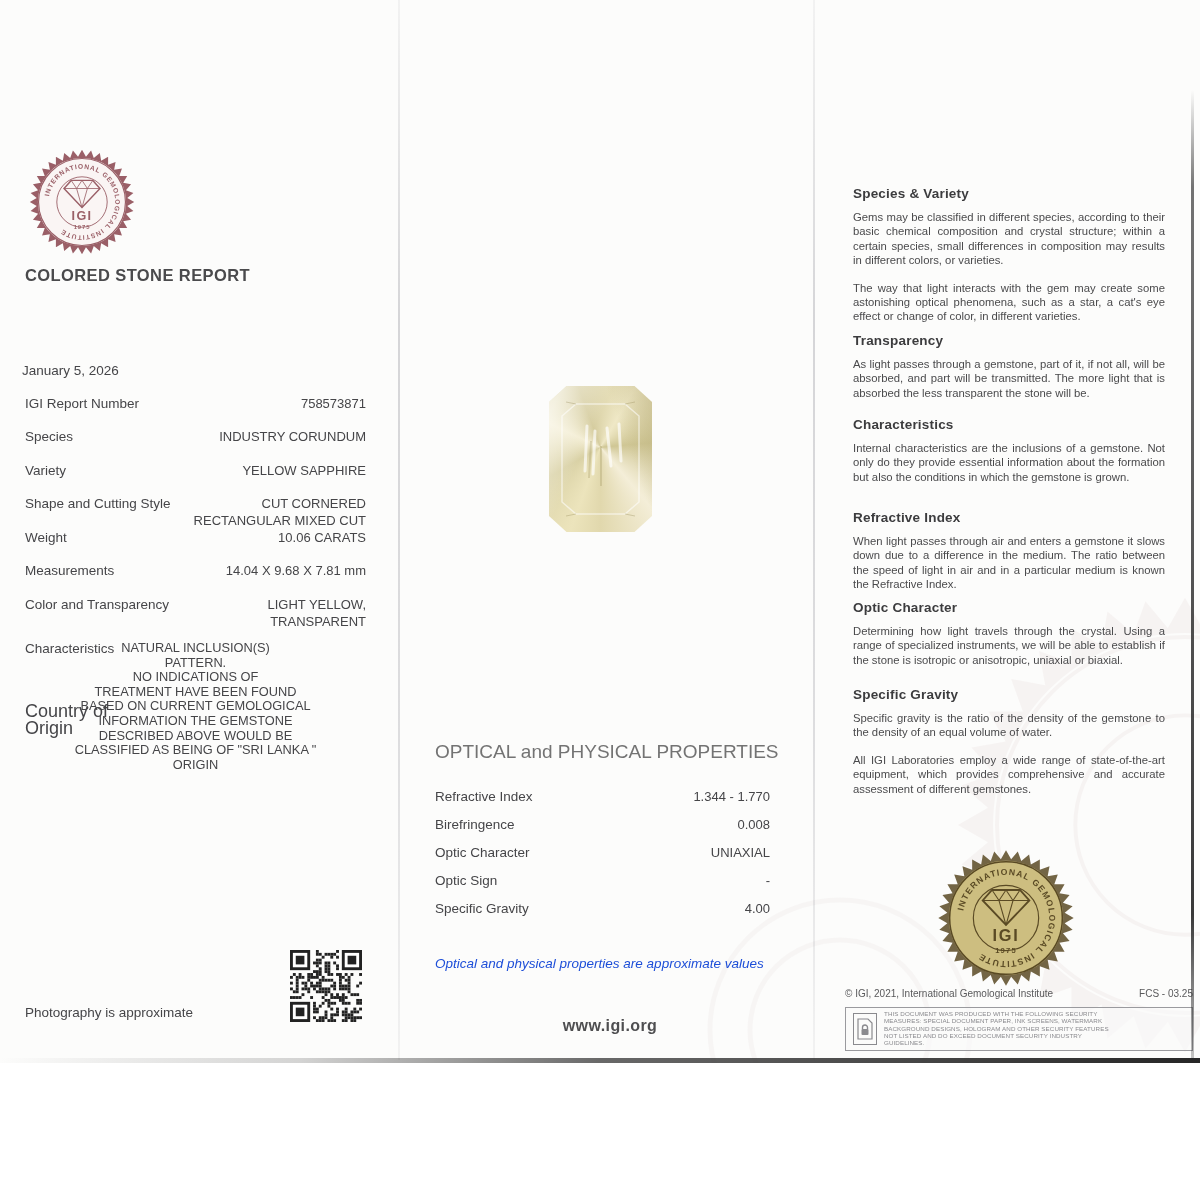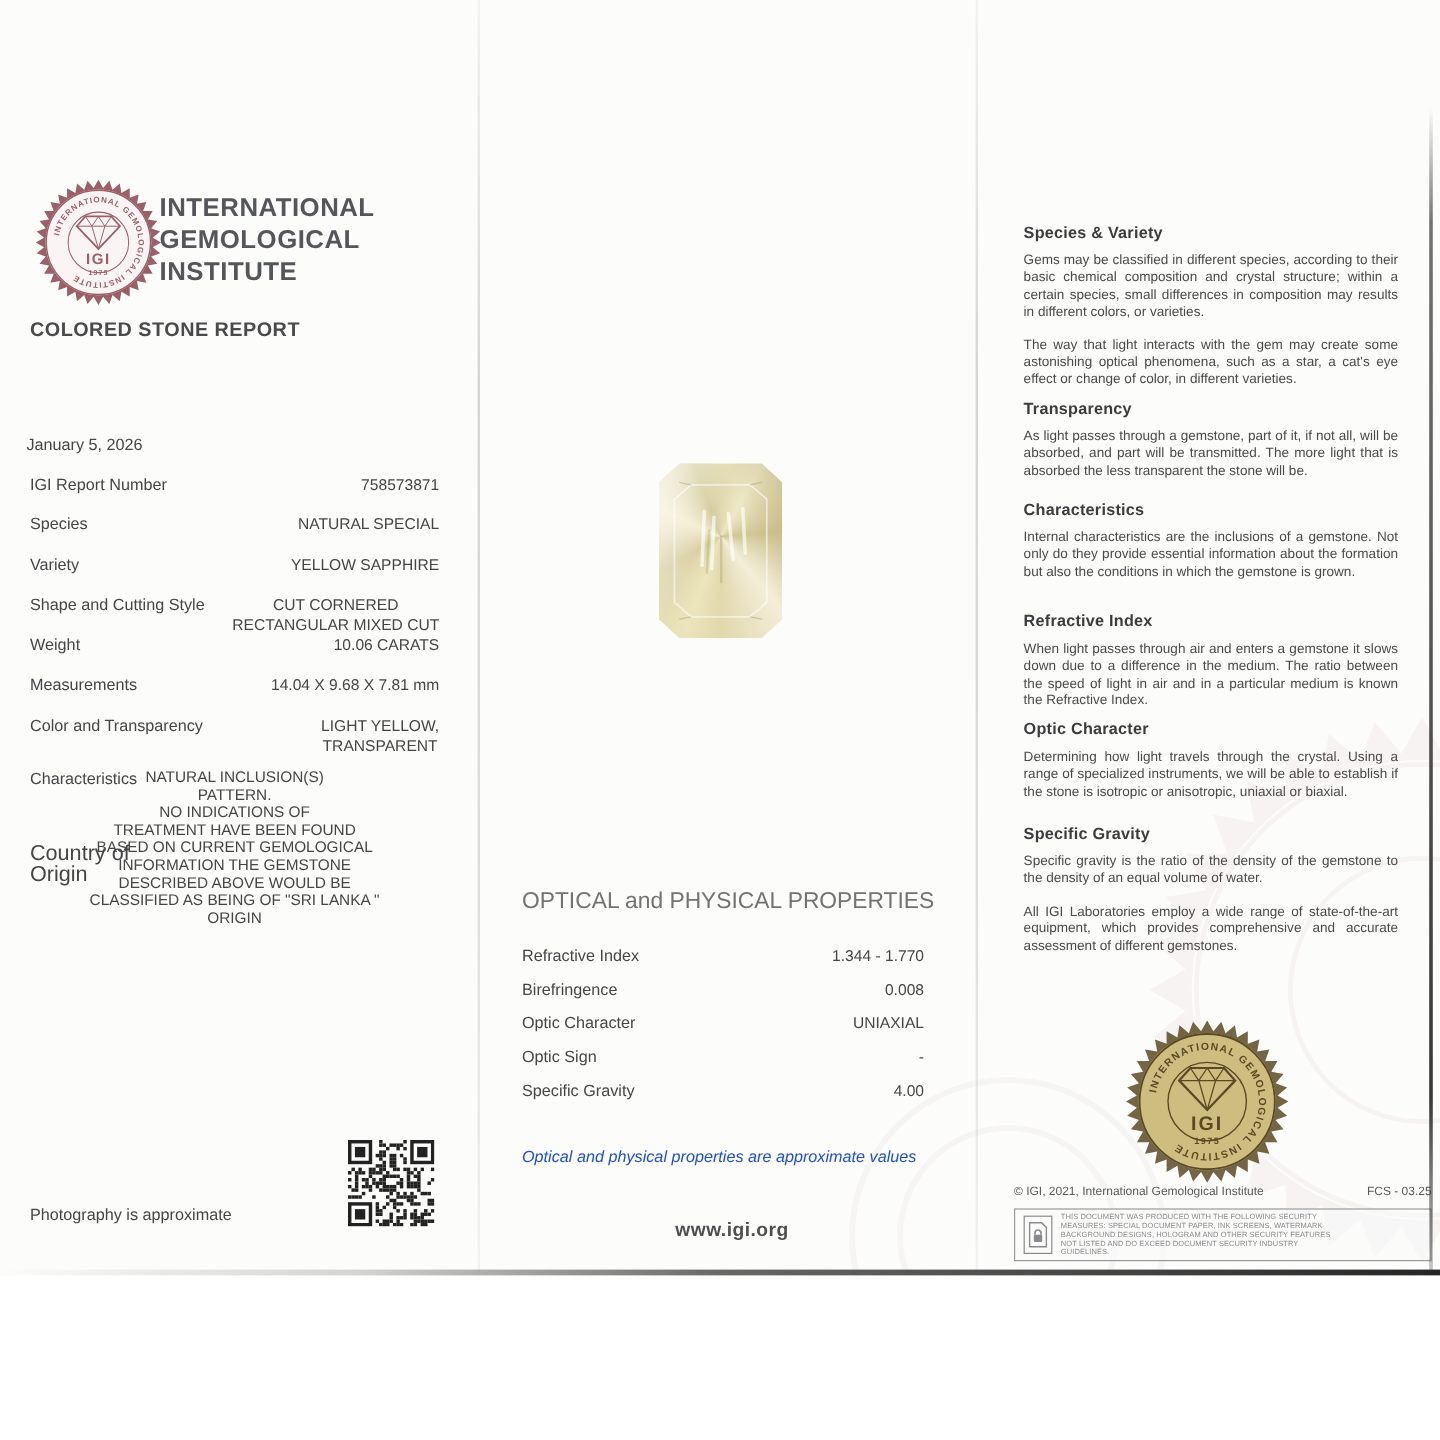--- a/index.html
+++ b/index.html
@@ -32,21 +32,21 @@
   .seal .year{font-size:6.5px;font-weight:bold;text-anchor:middle;letter-spacing:1px;}
 
   
   .brand-title{position:absolute;left:133px;top:160px;font-size:21.5px;font-weight:bold;
     color:#55565a;line-height:26.5px;white-space:pre-line;letter-spacing:.4px;}
   .report-type{position:absolute;left:25px;top:266px;font-size:16.5px;font-weight:bold;
     color:#4a4a4c;letter-spacing:.4px;}
   .report-date{position:absolute;left:22px;top:363px;font-size:13.5px;}
   .lrow{position:absolute;left:25px;width:341px;display:flex;justify-content:space-between;align-items:flex-start;}
   .lbl{font-size:13.5px;color:#454548;white-space:pre-line;line-height:16.5px;}
-  .val{font-size:13px;color:#454548;text-align:center;white-space:pre-line;line-height:16.5px;max-width:220px;}
+  .val{font-size:13px;color:#454548;text-align:right;white-space:pre-line;line-height:16.5px;max-width:220px;}
   .char-val{position:absolute;left:25px;top:641px;width:341px;text-align:center;
     font-size:12.8px;line-height:14.6px;white-space:pre-line;color:#454548;}
   .country-lbl{position:absolute;left:25px;top:703px;font-size:18px;line-height:17px;white-space:pre-line;}
   .qr{position:absolute;left:290px;top:950px;}
   .photo-note{position:absolute;left:25px;top:1005px;font-size:13.5px;}
 
   
   .gem{position:absolute;left:549px;top:386px;width:103px;height:146px;
     clip-path:polygon(17% 0,83% 0,100% 11%,100% 89%,83% 100%,17% 100%,0 89%,0 11%);
     background:
@@ -105,33 +105,30 @@
     <circle r="28" fill="none" stroke="currentColor" stroke-width="1"></circle>
     <text class="ring"><textPath href="#tc1" startOffset="6">INTERNATIONAL GEMOLOGICAL INSTITUTE</textPath></text>
     <g stroke="currentColor" fill="none" stroke-width="1.6">
       <path d="M -20,-15 L -12,-24 L 12,-24 L 20,-15 L 0,6 Z"></path>
       <path stroke-width="0.9" d="M -20,-15 L 20,-15 M -12,-24 L -6,-15 L 0,6 M 12,-24 L 6,-15 L 0,6 M 0,-24 L -6,-15 M 0,-24 L 6,-15"></path>
     </g>
     <text class="mono" y="20">IGI</text>
     <text class="year" y="30">1975</text>
   </svg>
 
-  <div class="brand-title">INTERNATIONAL
-GEMOLOGICAL
-INSTITUTE</div>
   <div class="report-type">COLORED STONE REPORT</div>
   <div class="report-date">January 5, 2026</div>
 
   <div class="lrow" style="top:396px">
     <span class="lbl">IGI Report Number</span>
     <span class="val">758573871</span>
   </div>
   <div class="lrow" style="top:429px">
     <span class="lbl">Species</span>
-    <span class="val">NATURAL SPECIAL</span>
+    <span class="val">INDUSTRY CORUNDUM</span>
   </div>
   <div class="lrow" style="top:463px">
     <span class="lbl">Variety</span>
     <span class="val">YELLOW SAPPHIRE</span>
   </div>
   <div class="lrow" style="top:496px">
     <span class="lbl">Shape and Cutting Style</span>
     <span class="val">CUT CORNERED
 RECTANGULAR MIXED CUT</span>
   </div>

